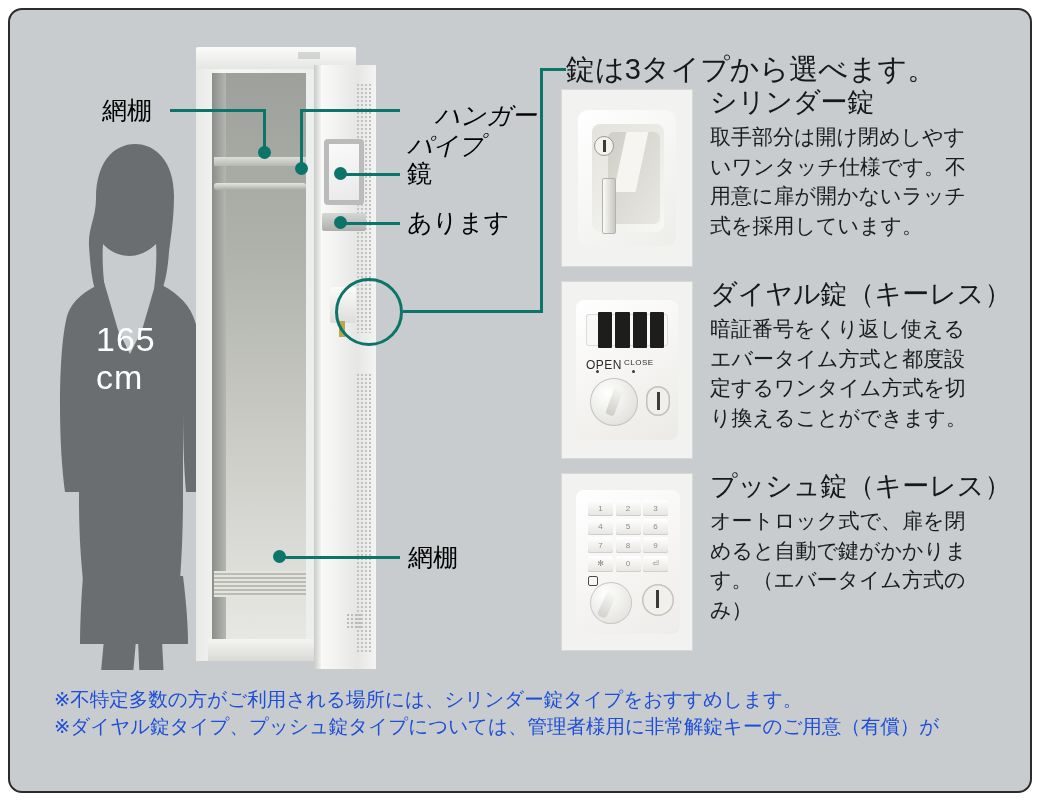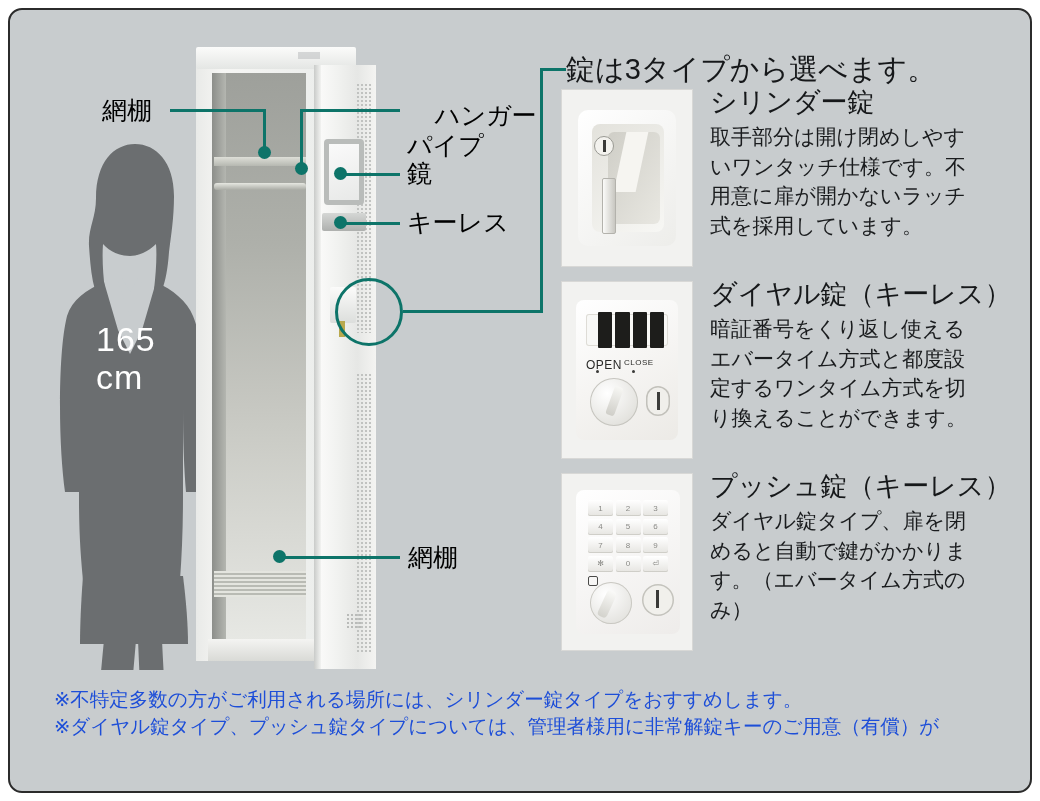--- a/index.html
+++ b/index.html
@@ -163,33 +163,33 @@
     <div class="lk" style="left:150px;top:570px;width:16px;height:16px;background:radial-gradient(#b9bbb9 35%, transparent 36%) 0 0/4px 4px;"></div>
   </div>
 
   <div style="position:absolute;left:325px;top:268px;width:68px;height:68px;border:3px solid #0d7469;border-radius:50%;"></div>
 
   <div class="lbl" style="left:92px;top:85px;">網棚</div>
   <div class="hline" style="left:160px;top:99px;width:96px;"></div>
   <div class="vline" style="left:253px;top:99px;height:44px;"></div>
   <div class="dot" style="left:248px;top:136px;"></div>
 
-  <div class="lbl" style="left:397px;top:60px;">
+  <div class="lbl" style="left:397px;top:60px;font-style:italic;">
     <span>ハンガー
 パイプ</span>
   </div>
   <div class="hline" style="left:290px;top:99px;width:100px;"></div>
   <div class="vline" style="left:290px;top:99px;height:60px;"></div>
   <div class="dot" style="left:285px;top:152px;"></div>
 
   <div class="lbl" style="left:397px;top:148px;">鏡</div>
   <div class="hline" style="left:330px;top:163px;width:60px;"></div>
   <div class="dot" style="left:324px;top:157px;"></div>
 
-  <div class="lbl" style="left:397px;top:197px;">キーレス</div>
+  <div class="lbl" style="left:397px;top:197px;">あります</div>
   <div class="hline" style="left:330px;top:212px;width:60px;"></div>
   <div class="dot" style="left:324px;top:206px;"></div>
 
   <div class="lbl" style="left:398px;top:532px;">網棚</div>
   <div class="hline" style="left:268px;top:546px;width:122px;"></div>
   <div class="dot" style="left:263px;top:540px;"></div>
 
   <div class="hline" style="left:393px;top:300px;width:140px;"></div>
   <div class="vline" style="left:530px;top:58px;height:245px;"></div>
   <div class="hline" style="left:530px;top:58px;width:26px;"></div>
@@ -261,21 +261,21 @@
 
       <div style="position:absolute;left:26px;top:102px;width:10px;height:10px;border:1.5px solid #4a4a48;border-radius:2px;"></div>
 
       <div style="position:absolute;left:28px;top:108px;width:42px;height:42px;border-radius:50%;background:radial-gradient(circle at 38% 30%,#ffffff,#dcdbd6);box-shadow:inset 0 0 0 1px #c9c8c2;"></div>
       <div style="position:absolute;left:40px;top:116px;width:10px;height:28px;background:linear-gradient(180deg,#fafaf8,#d3d2cc);transform:rotate(25deg);border-radius:4px;"></div>
 
       <div style="position:absolute;left:80px;top:110px;width:32px;height:32px;border-radius:50%;background:#f1f0ec;box-shadow:inset 0 0 0 1.5px #c4c3bd;"></div>
       <div style="position:absolute;left:94px;top:116px;width:3px;height:18px;background:#3a3a38;"></div>
     </div>
     <div class="lock-title">プッシュ錠（キーレス）</div>
-    <div class="lock-body">ダイヤル錠タイプ、扉を閉めると自動で鍵がかかります。（エバータイム方式のみ）</div>
+    <div class="lock-body">オートロック式で、扉を閉めると自動で鍵がかかります。（エバータイム方式のみ）</div>
   </div>
 
   <div id="notes">
     <div class="note">※不特定多数の方がご利用される場所には、シリンダー錠タイプをおすすめします。</div>
     <div class="note">※ダイヤル錠タイプ、プッシュ錠タイプについては、管理者様用に非常解錠キーのご用意（有償）が</div>
   </div>
 
 </div>
 
 </body></html>

